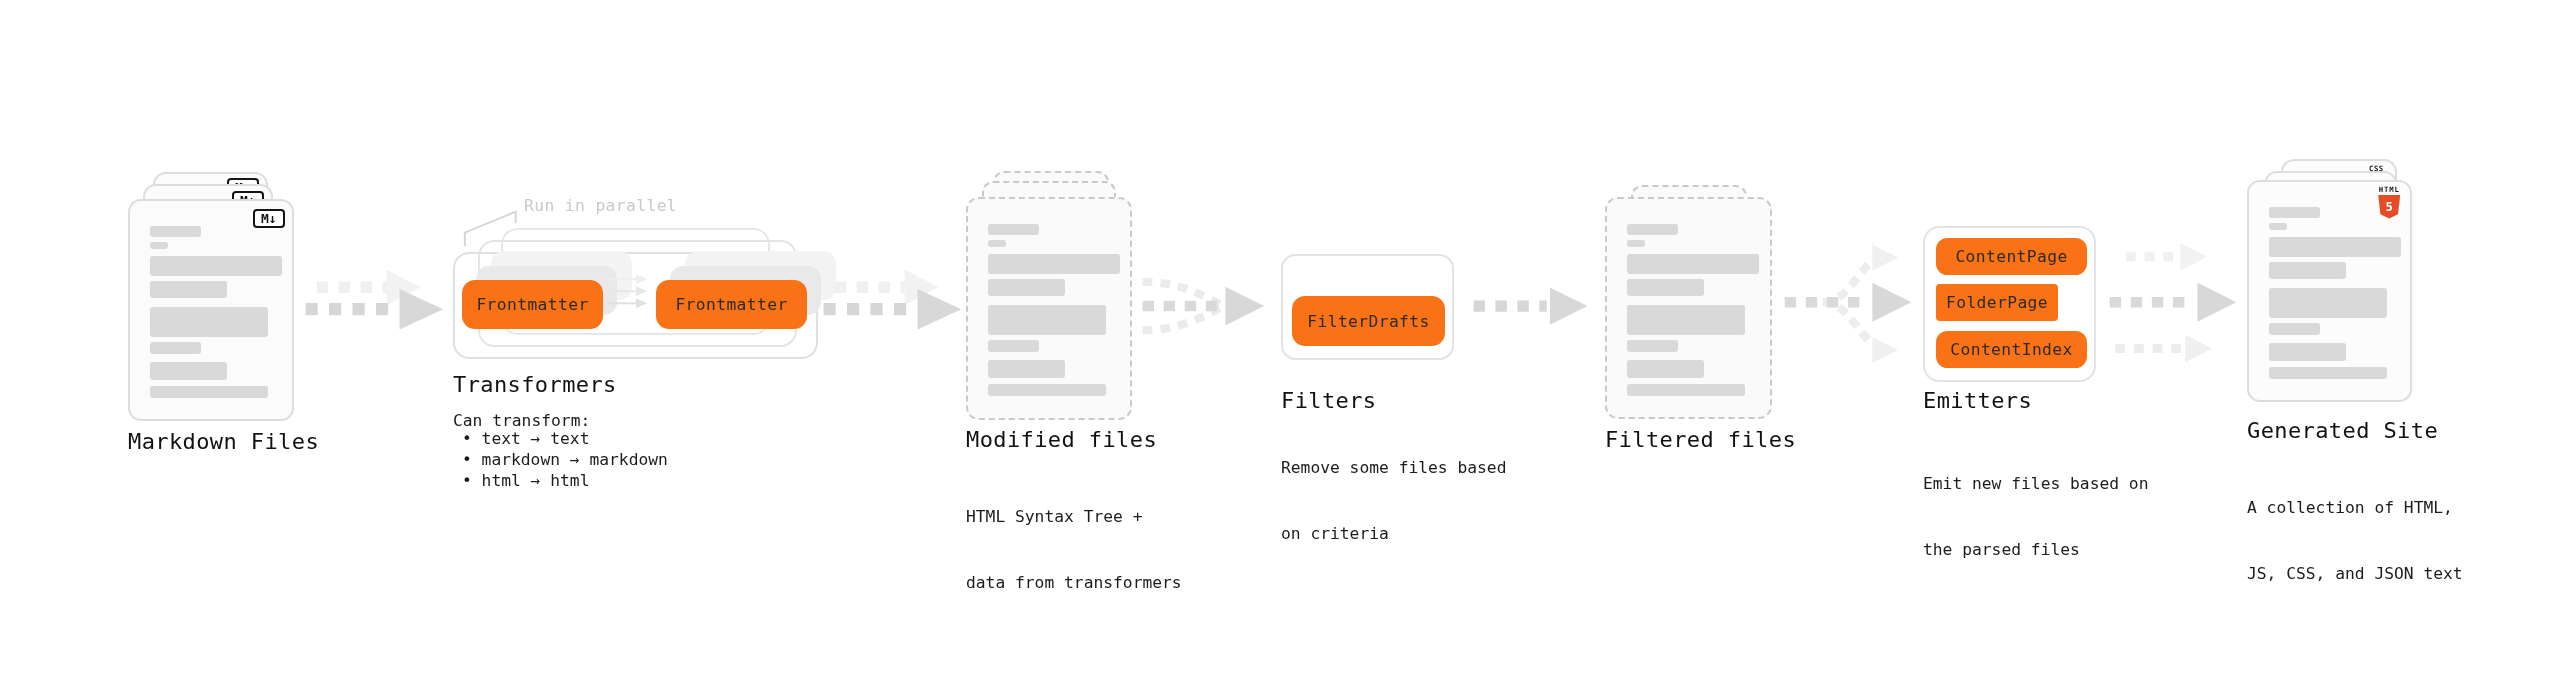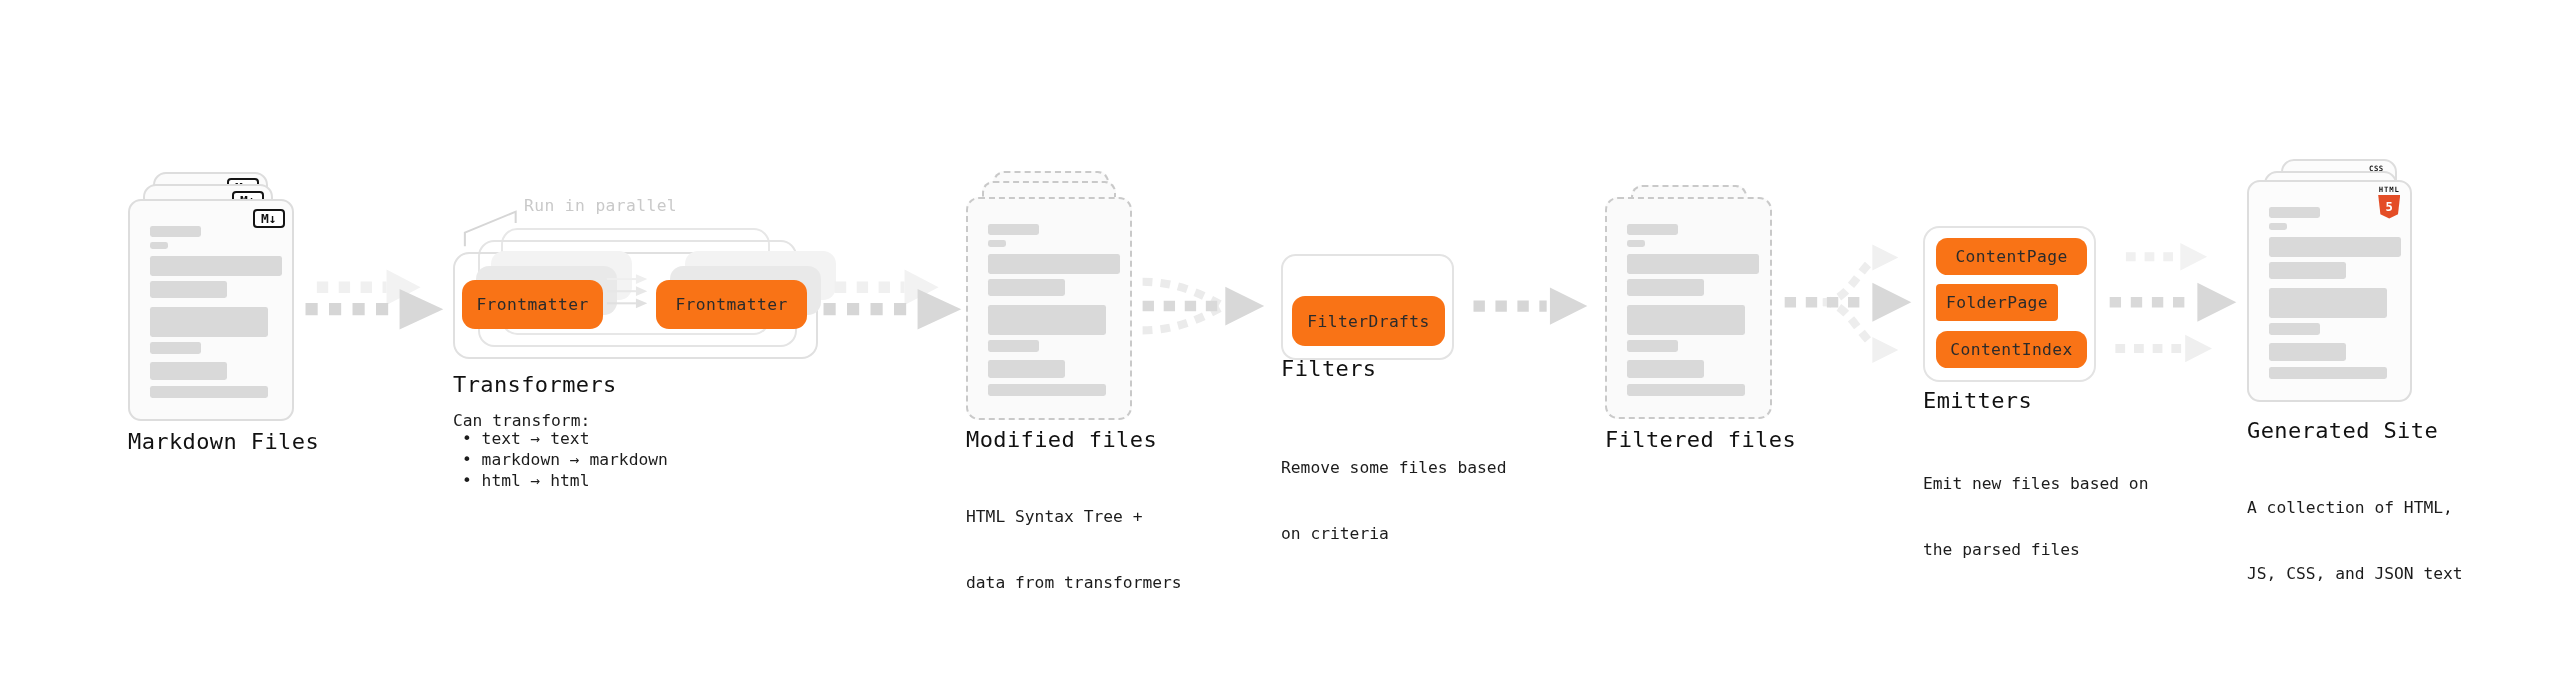--- a/index.html
+++ b/index.html
@@ -134,21 +134,21 @@
 
   <svg style="left:1136px;top:268px;" width="134" height="77" viewBox="0 0 165 95">
     <path d="M8,17 C50,17 80,32 104,45" fill="none" stroke="#ebebeb" stroke-width="10" stroke-dasharray="12 10"></path>
     <path d="M8,77 C50,77 80,62 104,49" fill="none" stroke="#ebebeb" stroke-width="10" stroke-dasharray="12 10"></path>
     <line x1="8" y1="47" x2="102" y2="47" stroke="#d9d9d9" stroke-width="13" stroke-dasharray="14 12"></line>
     <polygon points="110,23 110,71 158,47" fill="#d8d8d8"></polygon>
   </svg>
 
   <div class="box" style="left:1281px;top:254px;width:173px;height:106px;"></div>
   <div class="pill" style="left:1292px;top:296px;width:153px;height:50px;">FilterDrafts</div>
-  <div class="stage-label" style="left:1281px;top:356px;">Filters</div>
+  <div class="stage-label" style="left:1281px;top:388px;">Filters</div>
   <div class="sub" style="left:1281px;top:413px;">
     <div class="line">Remove some files based</div>
     <div class="line">on criteria</div>
   </div>
 
   <svg style="left:1467px;top:276px;" width="126" height="61" viewBox="0 0 155 75">
     <line x1="8" y1="37" x2="98" y2="37" stroke="#d6d6d6" stroke-width="14" stroke-dasharray="14 13"></line>
     <polygon points="102,14 102,60 148,37" fill="#d8d8d8"></polygon>
   </svg>
 

